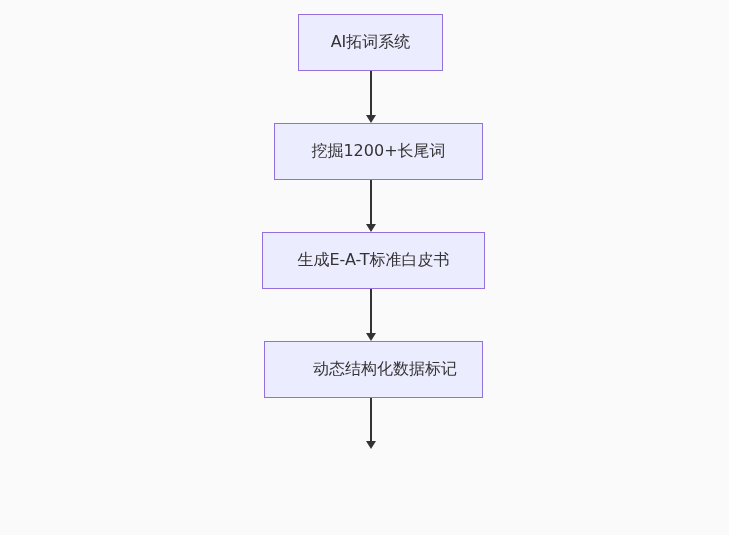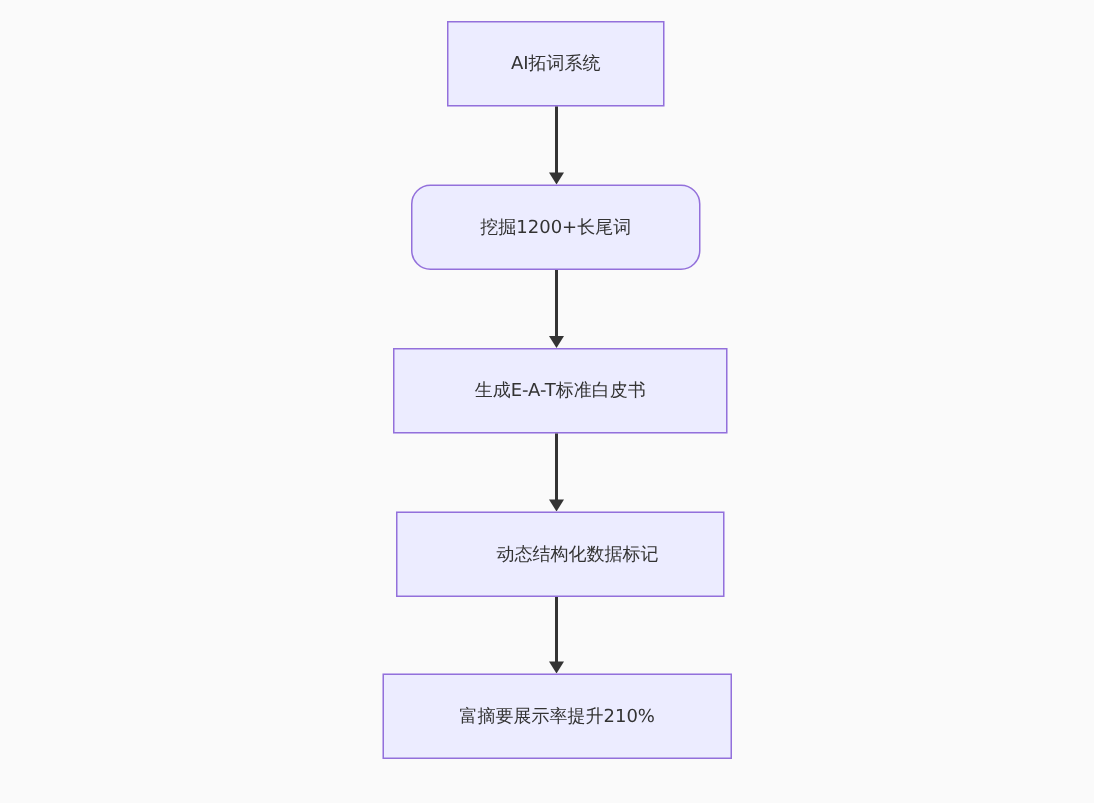--- a/index.html
+++ b/index.html
@@ -17,29 +17,29 @@
     position: relative;
     width: 729px;
     height: 535px;
   }
   .node {
     position: absolute;
     box-sizing: border-box;
     background: #ececff;
     border: 1px solid #9370db;
     color: #333333;
-    font-size: 12px;
+    font-size: 16px;
     display: flex;
     align-items: center;
     justify-content: center;
     white-space: nowrap;
     height: 57px;
   }
   .node-1 { left: 298px; top: 14px;  width: 145px; }
-  .node-2 { left: 274px; top: 123px; width: 193px; border-radius: 13px; }
+  .node-2 { left: 274px; top: 123px; width: 209px; }
   .node-3 { left: 262px; top: 232px; width: 223px; }
   .node-4 { left: 264px; top: 341px; width: 219px; padding-left: 23px; }
   .node-5 { left: 255px; top: 449px; width: 233px; }
 
   .edge {
     position: absolute;
     left: 366px;      
     width: 10px;
   }
   .edge-1 { top: 71px;  height: 52px; }
@@ -100,17 +100,14 @@
 
   <div class="node node-4">
     <span>动态结构化数据标记</span>
   </div>
 
   <div class="edge edge-4">
     <div class="line"></div>
     <div class="arrowhead"></div>
   </div>
 
-  <div class="node node-5">
-    <span>富摘要展示率提升210%</span>
-  </div>
 
 </div>
 
 </body></html>

